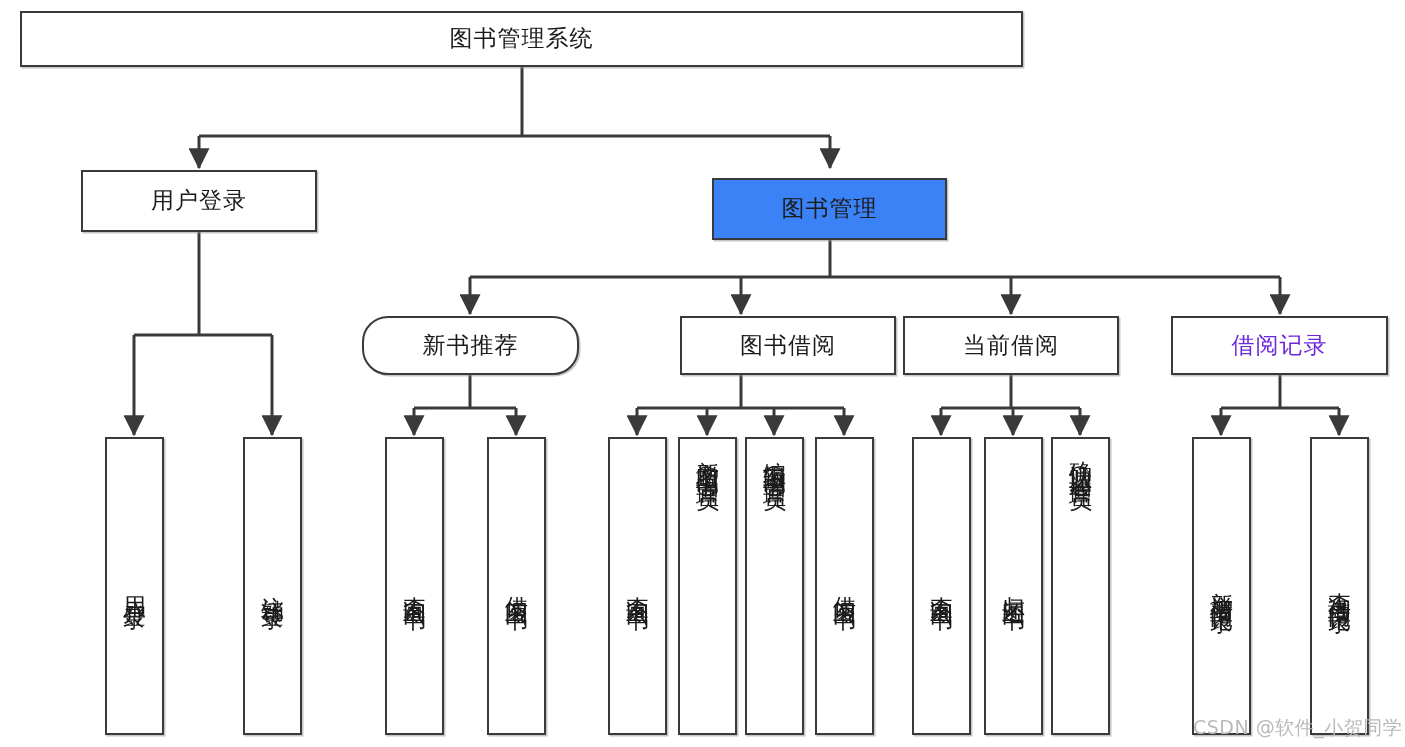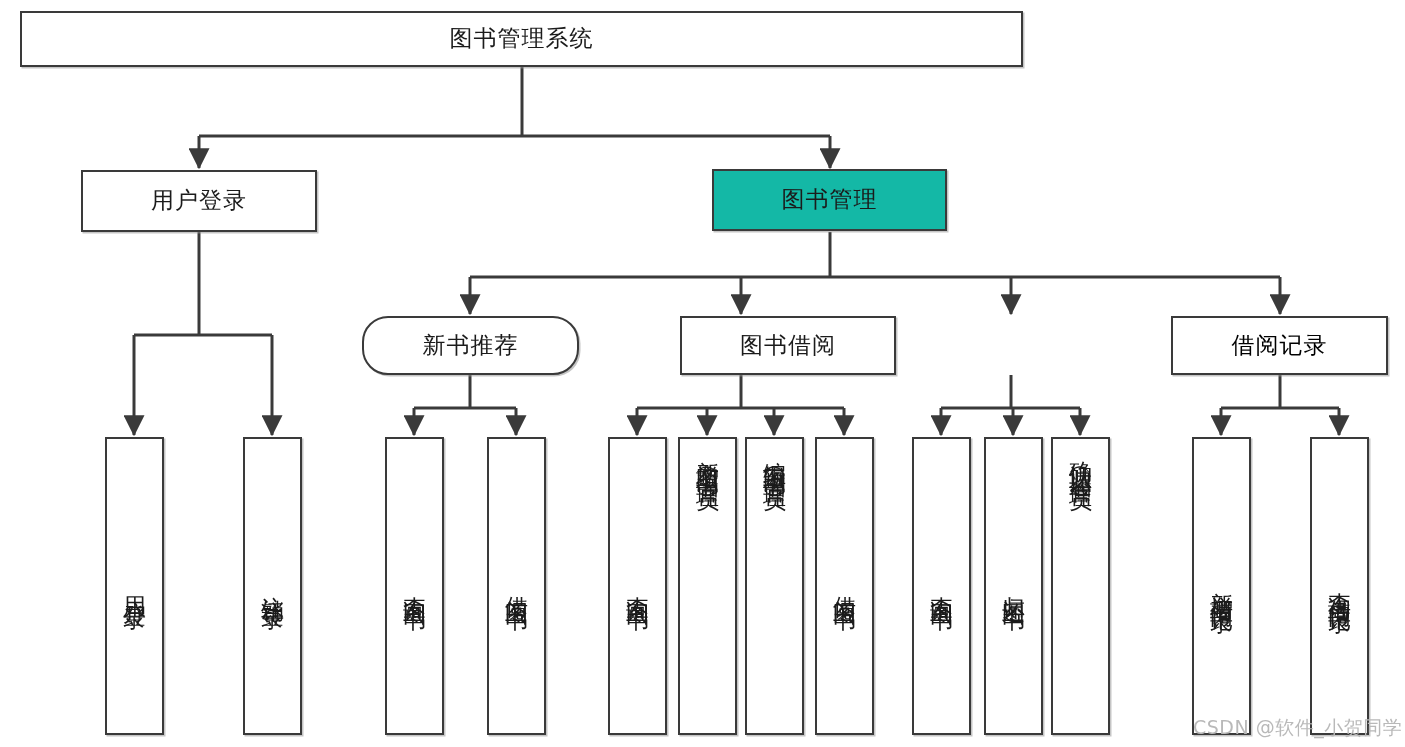--- a/index.html
+++ b/index.html
@@ -117,25 +117,26 @@
       <path d="M 1280 375 L 1280 408"></path>
       <path d="M 1221 408 L 1339 408"></path>
       <path d="M 1221 408 L 1221 435" marker-end="url(#arrow)"></path>
       <path d="M 1339 408 L 1339 435" marker-end="url(#arrow)"></path>
     </g>
   </svg>
 
   <div class="node h" style="left: 20px; top: 11px; width: 1003px; height: 56px; border-color: rgb(58, 58, 58); color: rgb(27, 27, 27); background: rgb(255, 255, 255);">图书管理系统</div>
 
   <div class="node h" style="left: 81px; top: 170px; width: 236px; height: 62px; border-color: rgb(58, 58, 58); color: rgb(27, 27, 27); background: rgb(255, 255, 255);">用户登录</div>
-  <div class="node h" style="left: 712px; top: 169px; width: 235px; height: 62px; border-color: rgb(58, 58, 58); color: rgb(27, 27, 27); background: #14b8a6;">图书管理</div>
+  <div class="node h" style="left: 712px; top: 178px; width: 235px; height: 62px; border-color: rgb(58, 58, 58); color: rgb(27, 27, 27); background: #3b82f6;">图书管理</div>
 
   <div class="node h" style="left: 362px; top: 316px; width: 217px; height: 59px; border-color: rgb(58, 58, 58); color: rgb(27, 27, 27); background: rgb(255, 255, 255); border-radius: 26px;">新书推荐</div>
   <div class="node h" style="left: 633px; top: 316px; width: 216px; height: 59px; border-color: rgb(58, 58, 58); color: rgb(27, 27, 27); background: rgb(255, 255, 255); margin-left: 47px;">图书借阅</div>
-  <div class="node h" style="left: 1171px; top: 316px; width: 217px; height: 59px; border-color: rgb(58, 58, 58); color: #000000; background: rgb(255, 255, 255);">借阅记录</div>
+  <div class="node h" style="left: 903px; top: 316px; width: 216px; height: 59px; border-color: rgb(58, 58, 58); color: rgb(27, 27, 27); background: rgb(255, 255, 255);">当前借阅</div>
+  <div class="node h" style="left: 1171px; top: 316px; width: 217px; height: 59px; border-color: rgb(58, 58, 58); color: #6d28d9; background: rgb(255, 255, 255);">借阅记录</div>
 
   <div class="node v" style="left: 105px; top: 437px; width: 59px; height: 298px; border-color: rgb(58, 58, 58); color: rgb(27, 27, 27); background: rgb(255, 255, 255);">用户登录</div>
   <div class="node v" style="left: 243px; top: 437px; width: 59px; height: 298px; border-color: rgb(58, 58, 58); color: rgb(27, 27, 27); background: rgb(255, 255, 255);">注销登录</div>
   <div class="node v" style="left: 385px; top: 437px; width: 59px; height: 298px; border-color: rgb(58, 58, 58); color: rgb(27, 27, 27); background: rgb(255, 255, 255);">查询图书</div>
   <div class="node v" style="left: 487px; top: 437px; width: 59px; height: 298px; border-color: rgb(58, 58, 58); color: rgb(27, 27, 27); background: rgb(255, 255, 255);">借阅图书</div>
   <div class="node v" style="left: 608px; top: 437px; width: 59px; height: 298px; border-color: rgb(58, 58, 58); color: rgb(27, 27, 27); background: rgb(255, 255, 255);">查询图书</div>
   <div class="node v topalign" style="left: 678px; top: 437px; width: 59px; height: 298px; border-color: rgb(58, 58, 58); color: rgb(27, 27, 27); background: rgb(255, 255, 255);">新增图书（管理员）</div>
   <div class="node v topalign" style="left: 745px; top: 437px; width: 59px; height: 298px; border-color: rgb(58, 58, 58); color: rgb(27, 27, 27); background: rgb(255, 255, 255);">编辑图书（管理员）</div>
   <div class="node v" style="left: 815px; top: 437px; width: 59px; height: 298px; border-color: rgb(58, 58, 58); color: rgb(27, 27, 27); background: rgb(255, 255, 255);">借阅图书</div>
   <div class="node v" style="left: 912px; top: 437px; width: 59px; height: 298px; border-color: rgb(58, 58, 58); color: rgb(27, 27, 27); background: rgb(255, 255, 255);">查询图书</div>

